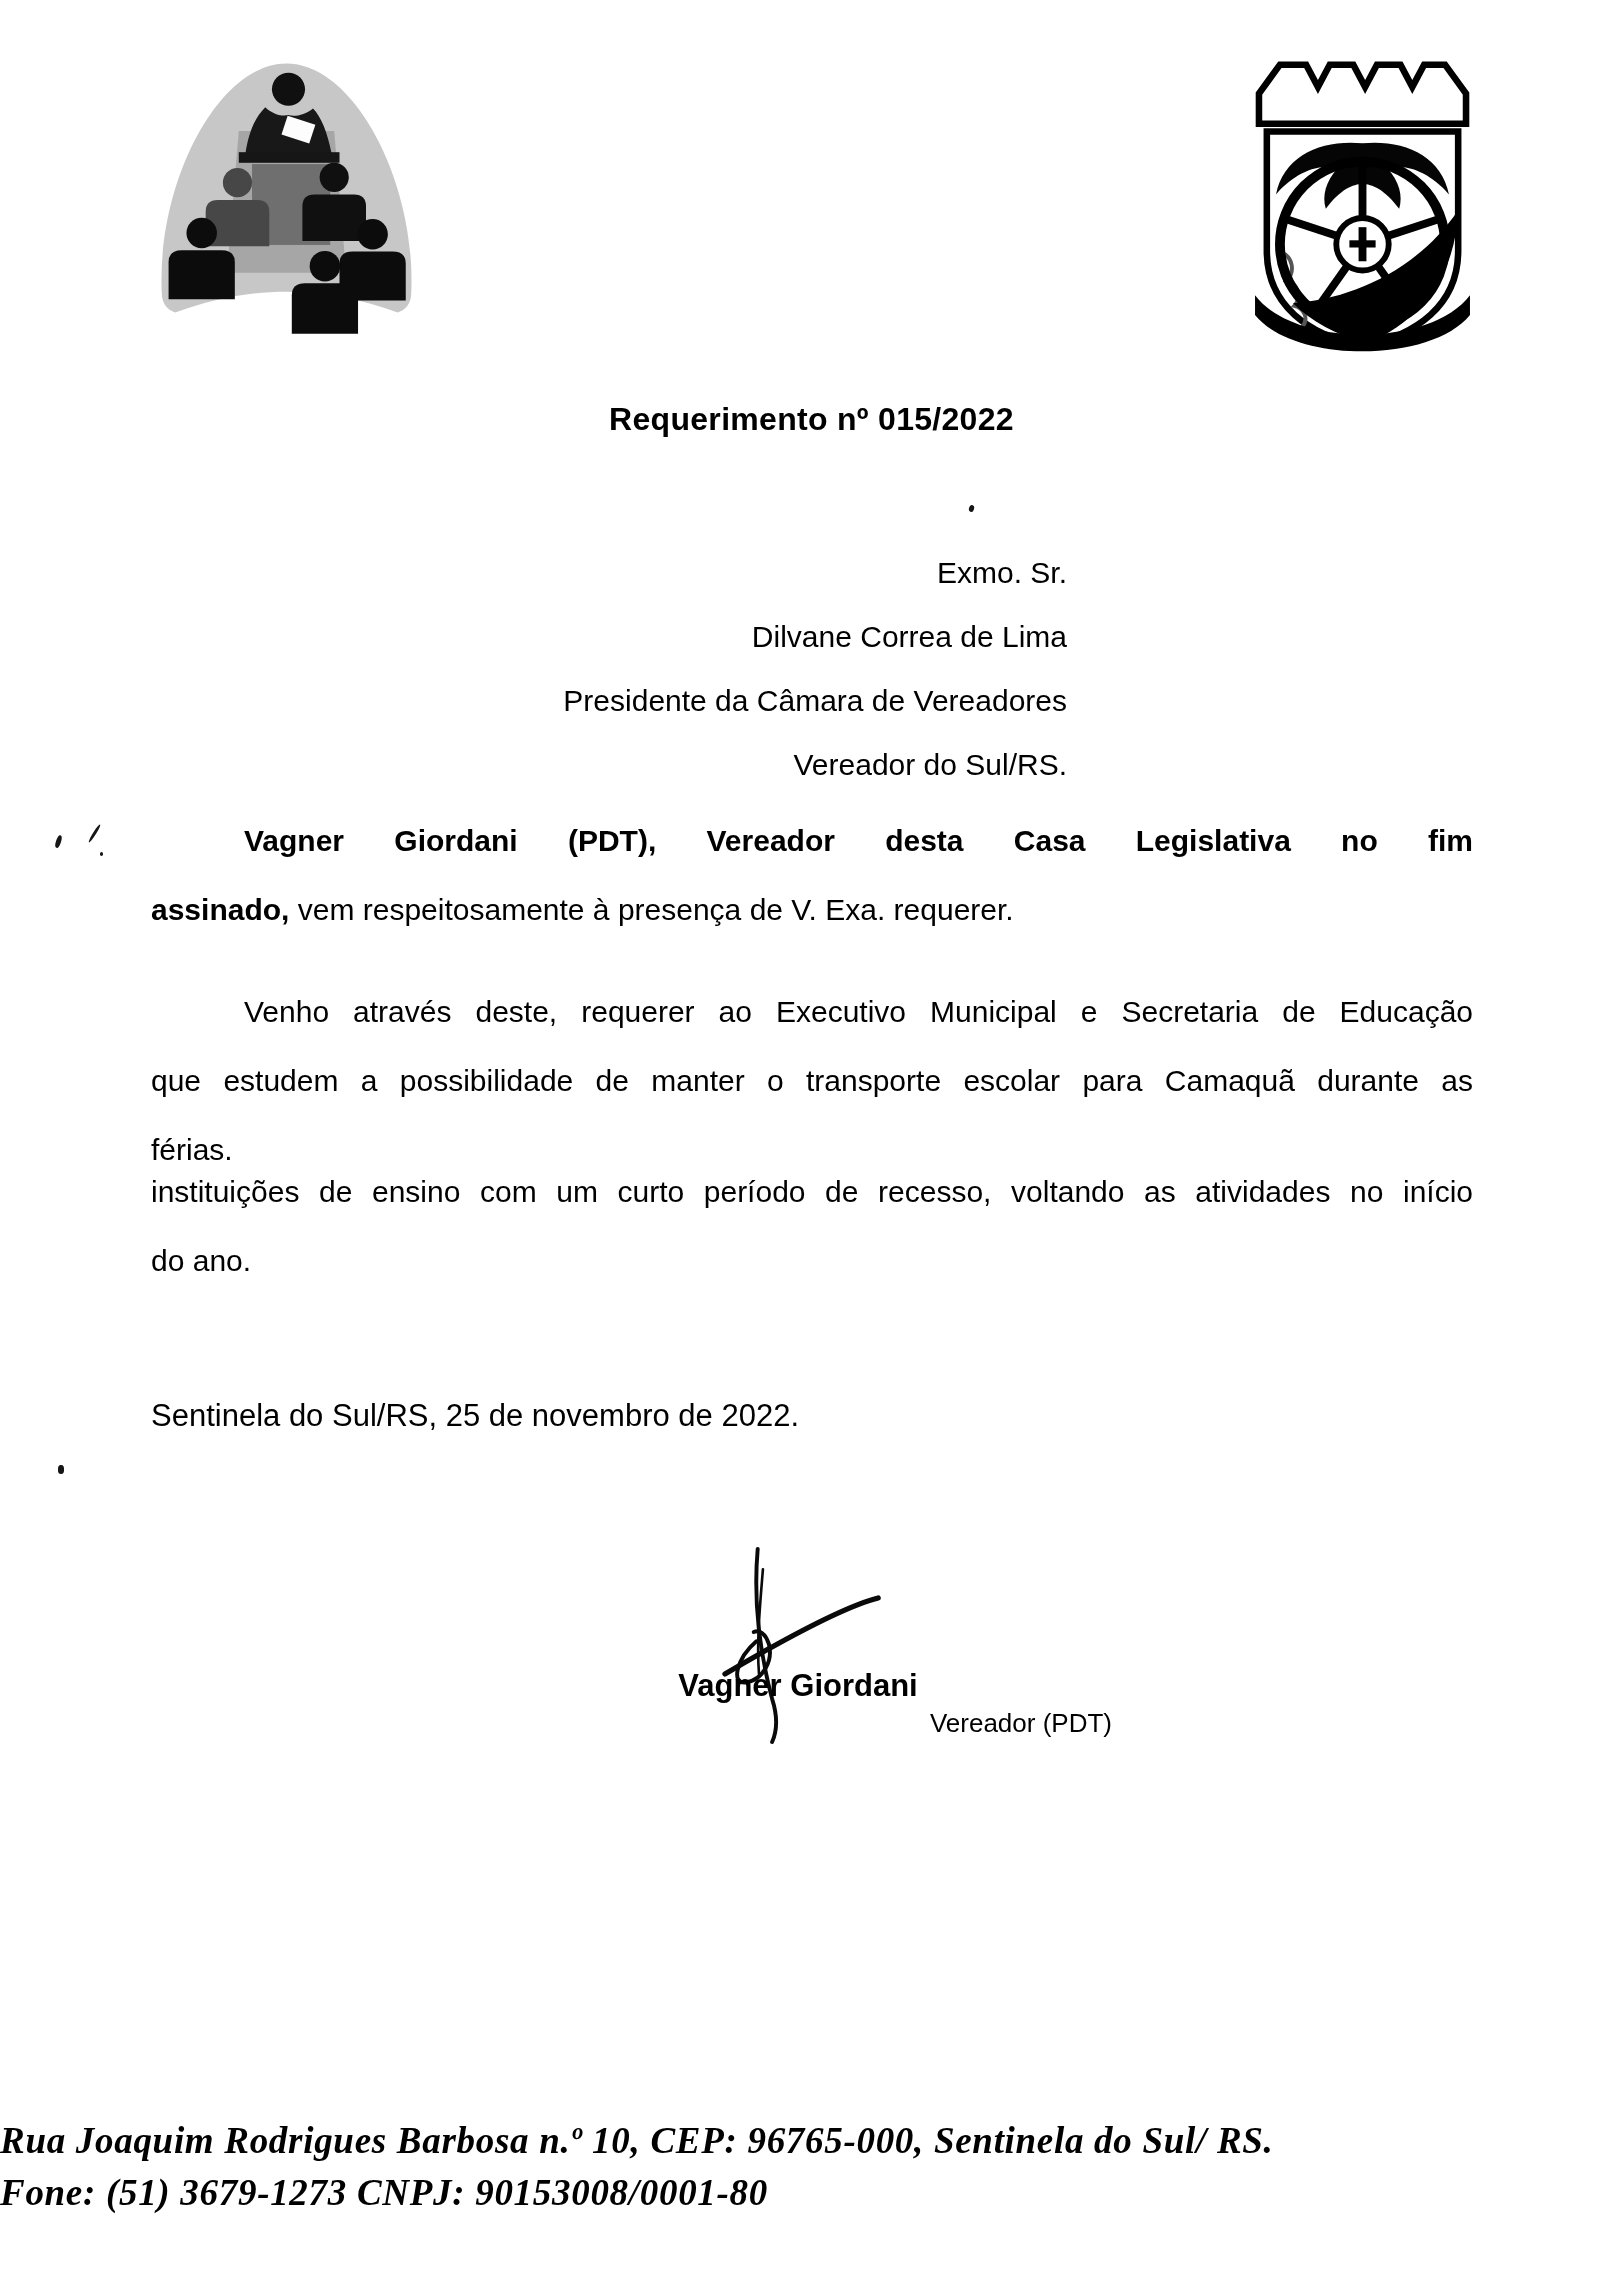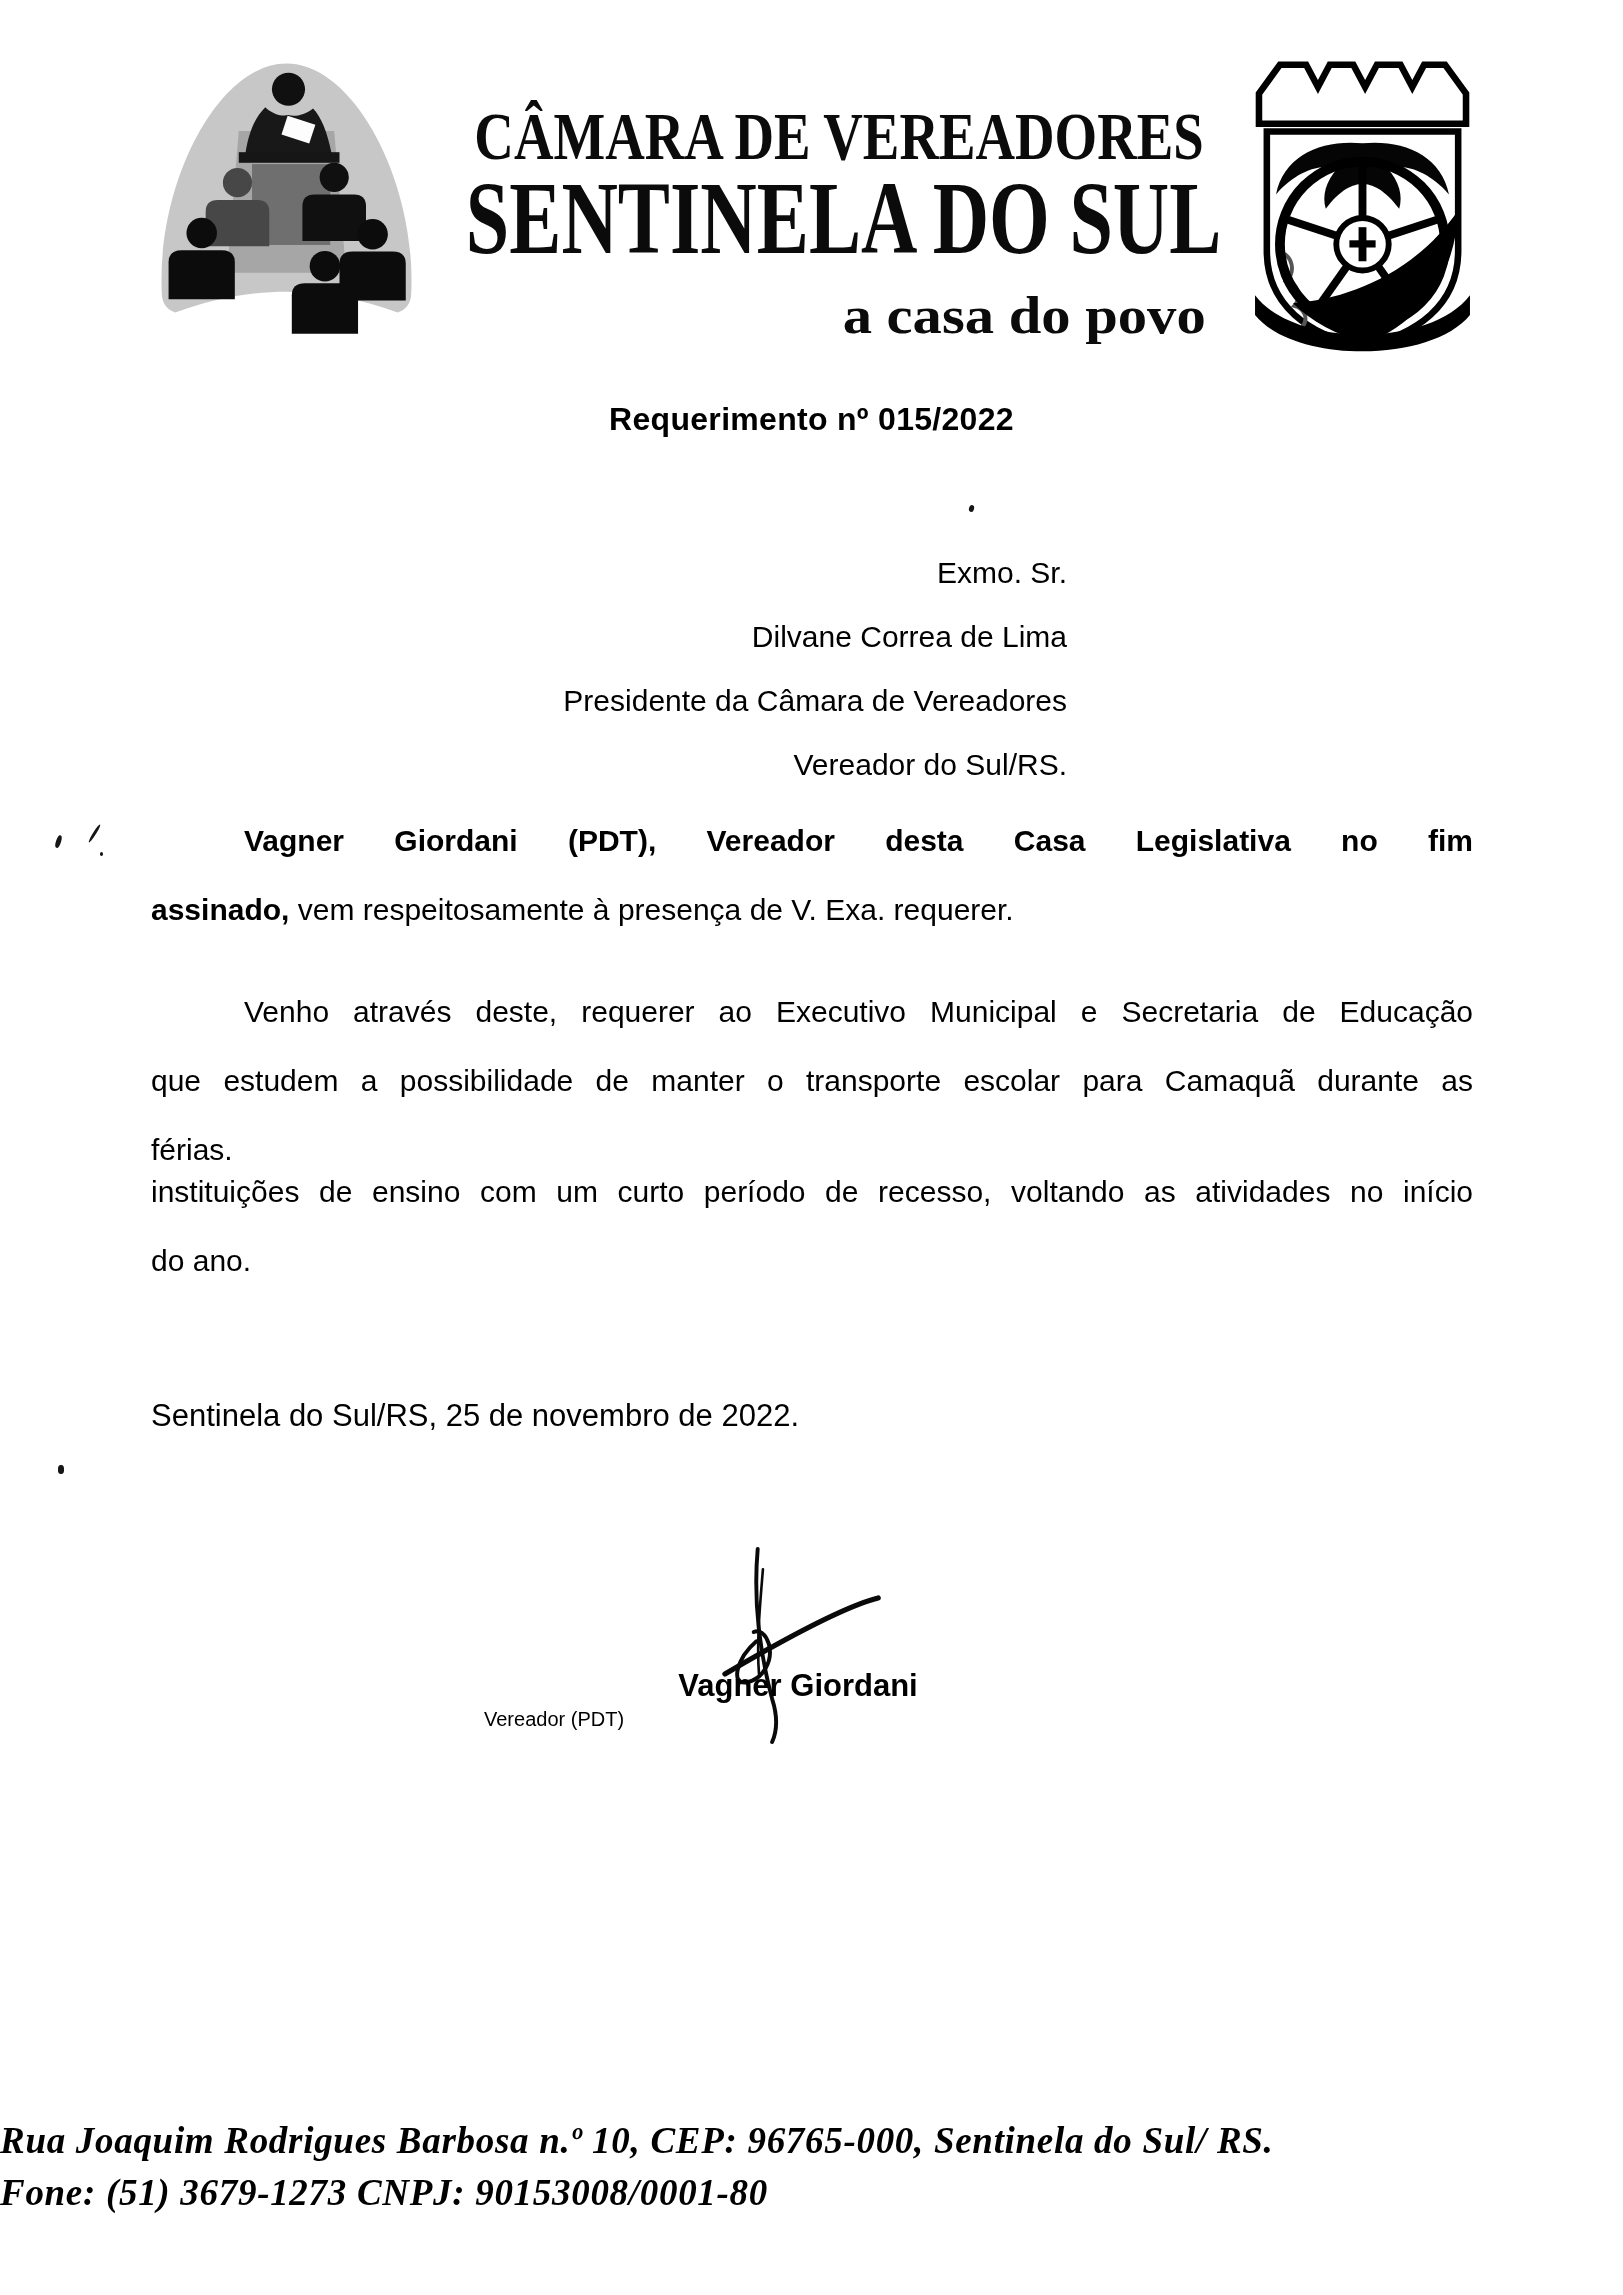--- a/index.html
+++ b/index.html
@@ -46,21 +46,21 @@
     left:151px; top:1398px; width:1322px;
     font-size:31px; text-align:left; padding-right:9.2px;
     box-sizing:border-box;
   }
   .sig-name {
     left:484px; top:1668px; width:628px;
     text-align:center; font-size:31px; font-weight:bold;
   }
   .sig-role {
     left:484px; top:1708px; width:628px;
-    text-align:left; font-size:20px;
+    text-align:right; font-size:26px;
   }
   .footer {
     left:0; top:2115px; width:1623px;
     text-align:left;
     font-family:"Liberation Serif", serif;
     font-style:italic; font-weight:bold;
     font-size:37px; line-height:52px;
     letter-spacing:0.7px;
   }
 
@@ -91,27 +91,20 @@
         <circle cx="72" cy="272" r="23" fill="#0c0c0c"></circle>
         <path d="M22,372 L22,316 Q22,298 42,298 L102,298 Q122,298 122,316 L122,372 Z" fill="#0c0c0c"></path>
         <circle cx="330" cy="274" r="23" fill="#0c0c0c"></circle>
         <path d="M280,374 L280,318 Q280,300 300,300 L360,300 Q380,300 380,318 L380,374 Z" fill="#0c0c0c"></path>
         <circle cx="258" cy="322" r="23" fill="#0c0c0c"></circle>
         <path d="M208,424 L208,366 Q208,348 228,348 L288,348 Q308,348 308,366 L308,424 Z" fill="#0c0c0c"></path>
       </g>
     </svg>
   </div>
 
-  <div class="abs" style="left:458px;top:84px;">
-    <svg class="org-title-svg" width="785" height="262" viewBox="0 0 1200 400">
-      <text x="25" y="114" font-size="104" textLength="1115" lengthAdjust="spacingAndGlyphs">CÂMARA DE VEREADORES</text>
-      <text x="12" y="258" font-size="158" textLength="1155" lengthAdjust="spacingAndGlyphs">SENTINELA DO SUL</text>
-      <text x="588" y="380" font-size="80" textLength="555" lengthAdjust="spacingAndGlyphs">a casa do povo</text>
-    </svg>
-  </div>
 
   <div class="abs" style="left:1238px;top:55px;">
     <svg width="249" height="309" viewBox="0 0 380 470">
       <path d="M32,104 V58 L64,14 H104 L122,48 L140,14 H176 L194,48 L212,14 H248 L266,48 L284,14 H316 L348,58 V104 Z" fill="#ffffff" stroke="#000" stroke-width="10"></path>
       <path d="M44,116 H336 V298 C336,382 272,426 190,444 C108,426 44,382 44,298 Z" fill="#ffffff" stroke="#000" stroke-width="10"></path>
       <path d="M58,212 C70,152 128,128 190,134 C252,128 310,152 322,212 C292,176 252,164 228,172 C246,192 252,214 246,234 C224,204 204,196 190,196 C176,196 156,204 134,234 C128,214 134,192 152,172 C128,164 88,176 58,212 Z" fill="#050505"></path>
       <path d="M64,300 C84,306 88,330 74,344 C92,348 98,368 86,382 C102,386 108,402 98,414" fill="none" stroke="#555" stroke-width="6"></path>
       <circle cx="190" cy="288" r="126" fill="none" stroke="#000" stroke-width="15"></circle>
       <g stroke="#000" stroke-width="12">
         <line x1="190" y1="288" x2="190" y2="166"></line>

